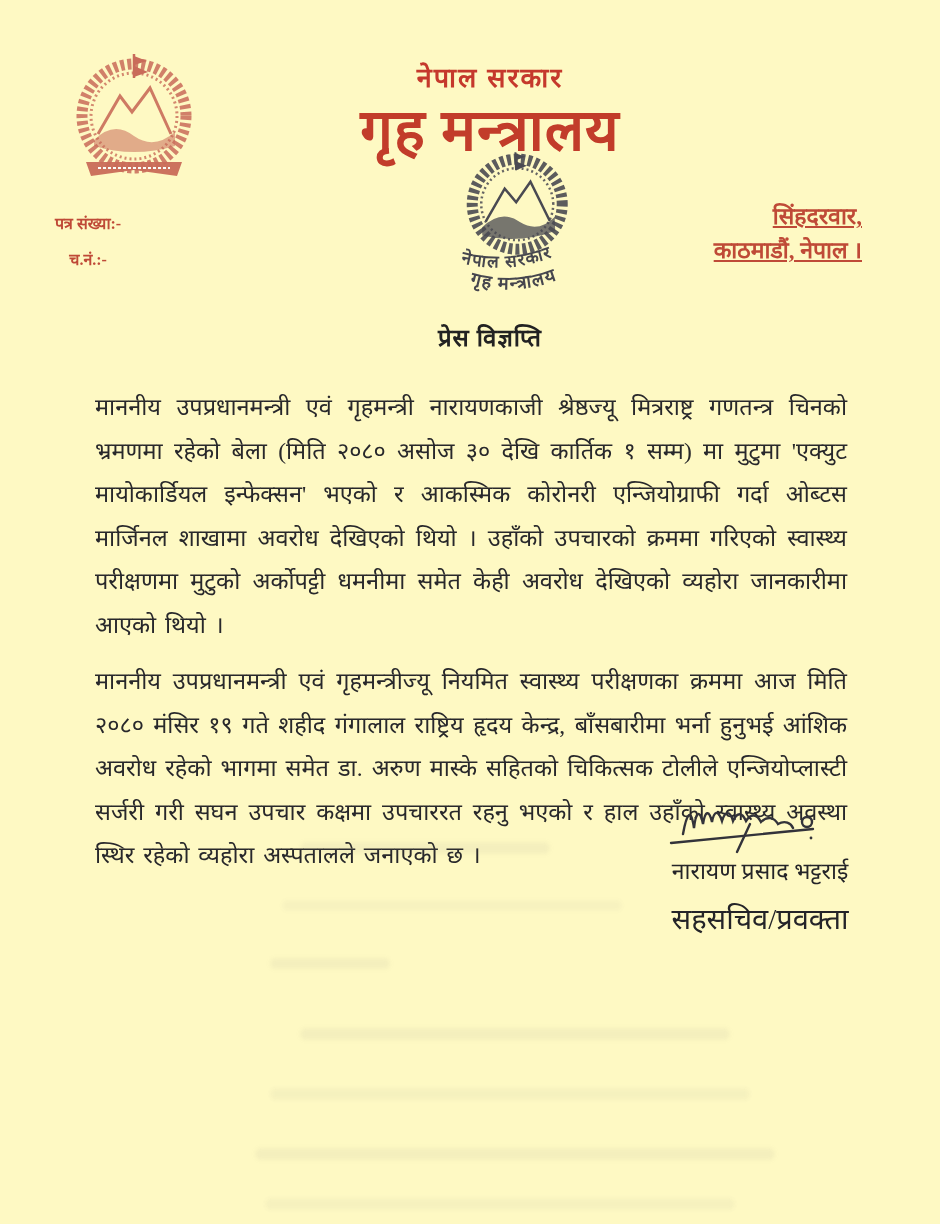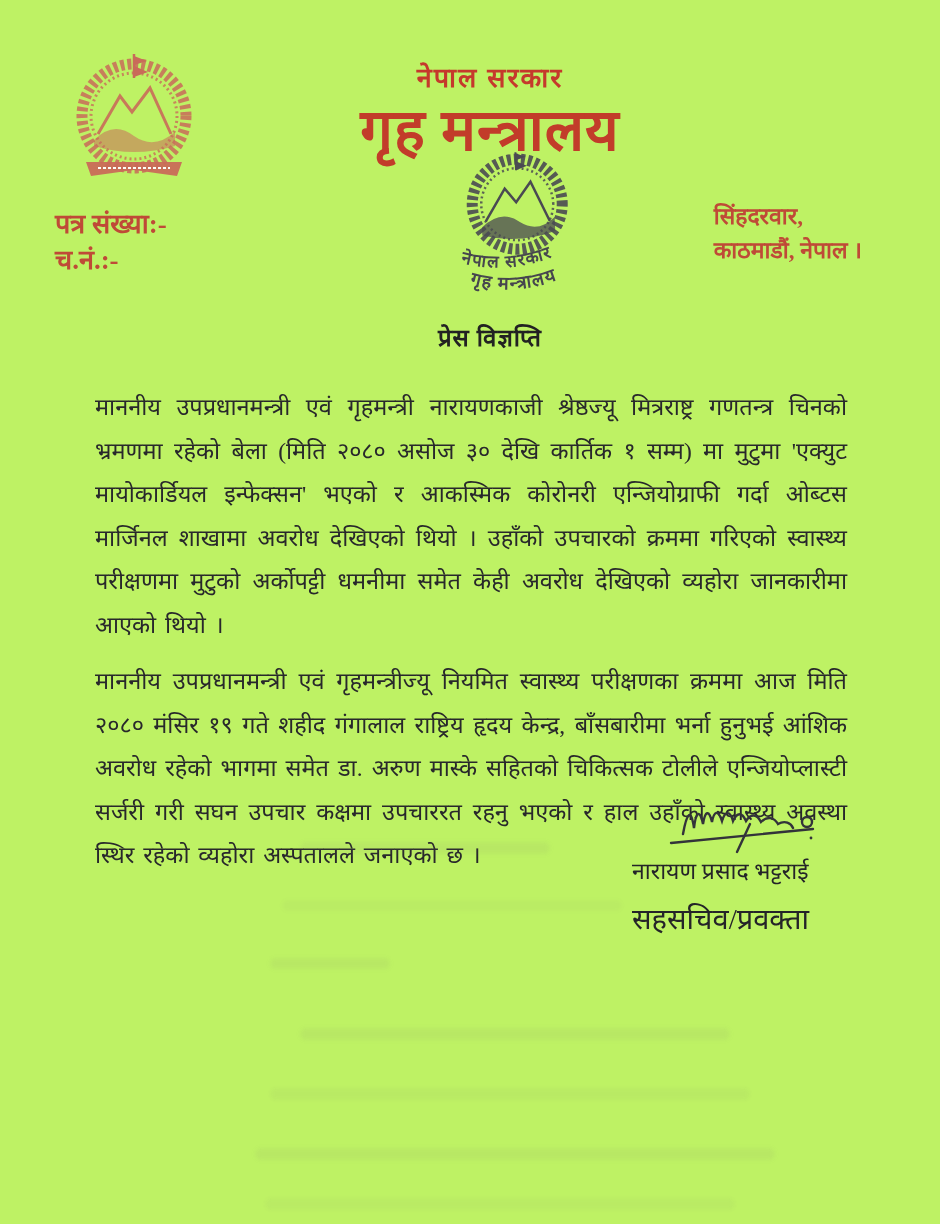--- a/index.html
+++ b/index.html
@@ -1,34 +1,34 @@
 <!DOCTYPE html>
 <html><head>
 <meta charset="utf-8">
 <style>
   html,body{margin:0;padding:0;background:#e8e8e4;}
   #page{
     position:relative;width:940px;height:1224px;margin:0 auto;
-    background:#bef264;overflow:hidden;
+    background:#fef9c3;overflow:hidden;
     font-family:"Liberation Serif","DejaVu Serif",serif;
     color:#2a2a2c;
   }
   .center-line{position:absolute;left:40px;width:900px;text-align:center;}
   .gov-name{top:58px;font-size:27px;font-weight:bold;color:#c5392c;letter-spacing:2px;}
   .ministry-name{top:88px;font-size:58px;font-weight:bold;color:#c23c2a;letter-spacing:1px;}
   .emblem-red{position:absolute;left:58px;top:52px;width:152px;height:138px;}
   .stamp{position:absolute;left:418px;top:146px;width:210px;height:160px;transform:rotate(-2deg);}
-  .refs{position:absolute;left:55px;top:206px;color:#bf4a37;font-size:27px;font-weight:bold;line-height:36px;}
+  .refs{position:absolute;left:55px;top:206px;color:#bf4a37;font-size:16px;font-weight:bold;line-height:36px;text-align:center;}
   .refs div{white-space:nowrap;}
-  .address{position:absolute;right:78px;top:200px;text-align:left;color:#bf4a37;font-size:23px;font-weight:bold;line-height:34px;}
+  .address{position:absolute;right:78px;top:200px;text-align:right;color:#bf4a37;font-size:23px;font-weight:bold;line-height:34px;text-decoration:underline;}
   .press-title{top:320px;font-size:24px;font-weight:bold;color:#222;letter-spacing:1px;}
   .body-text{position:absolute;left:95px;top:386px;width:768px;font-size:23.5px;line-height:43.5px;text-align:justify;color:#28282b;word-spacing:3px;}
   .body-text p{margin:0 16px 13px 0;}
   .date-line{position:absolute;left:95px;top:860px;font-size:23px;font-weight:bold;color:#2c2c30;}
-  .sig-block{position:absolute;left:632px;top:796px;width:256px;text-align:left;color:#242428;}
+  .sig-block{position:absolute;left:632px;top:796px;width:256px;text-align:center;color:#242428;}
   .sig-svg{width:210px;height:58px;display:block;margin:0 auto;}
   .sig-name{font-size:23px;margin-top:0px;}
   .sig-designation{font-size:29px;margin-top:12px;}
   .ghost{position:absolute;background:rgba(110,110,112,0.07);filter:blur(2px);border-radius:6px;pointer-events:none;}
   .stamp-text{fill:#46464e;font-weight:bold;letter-spacing:1.5px;}
 </style>
 </head>
 <body>
 
 <div id="page">

